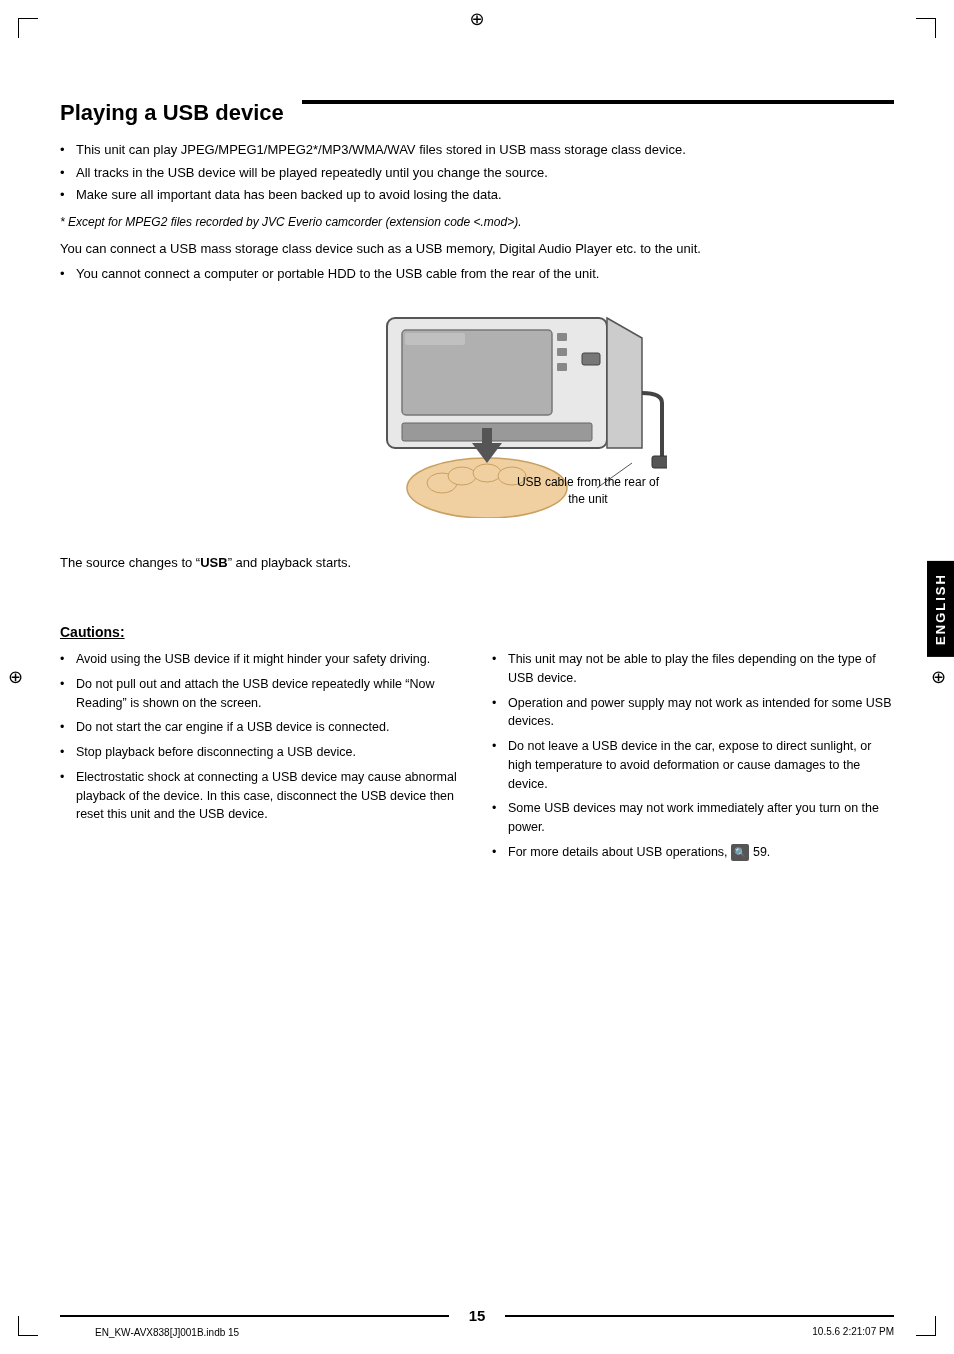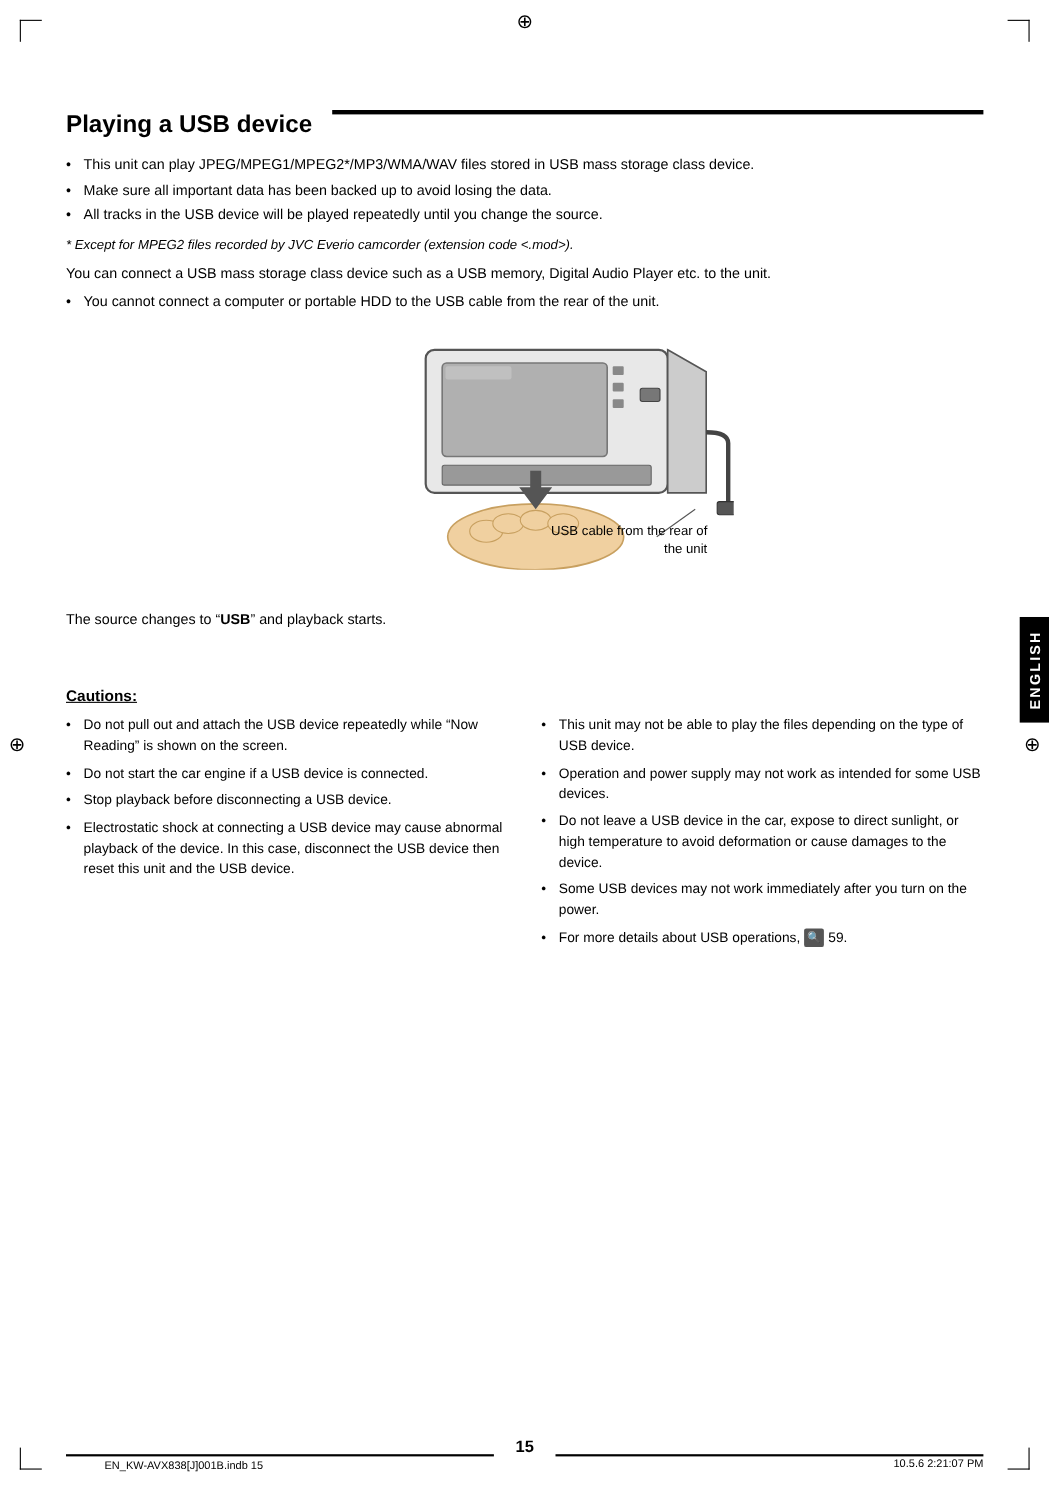--- a/index.html
+++ b/index.html
@@ -143,23 +143,23 @@
 
     
     .usb-svg {
       width: 100%;
       height: 100%;
     }
 
     .usb-label {
       position: absolute;
       bottom: 10px;
-      right: 24px;
+      right: 8px;
       font-size: 12px;
-      text-align: right;
+      text-align: center;
       line-height: 1.4;
     }
 
     
     .playback-text {
       font-size: 13px;
       margin-bottom: 8px;
       line-height: 1.5;
       margin-top: 35px;
     }
@@ -191,21 +191,21 @@
       font-size: 12.5px;
     }
 
     
     .footer {
       position: absolute;
       bottom: 30px;
       left: 0;
       right: 0;
       display: flex;
-      align-items: flex-end;
+      align-items: center;
       padding: 0 60px;
     }
     .footer-line-left {
       flex: 1;
       height: 2px;
       background: #000;
     }
     .footer-page {
       font-size: 15px;
       font-weight: bold;
@@ -247,22 +247,22 @@
 
   <div class="english-sidebar">ENGLISH</div>
 
   <div class="title-section">
     <span class="title-text">Playing a USB device</span>
     <div class="title-line"></div>
   </div>
 
   <ul class="bullet-list">
     <li>This unit can play JPEG/MPEG1/MPEG2*/MP3/WMA/WAV files stored in USB mass storage class device.</li>
+    <li>All tracks in the USB device will be played repeatedly until you change the source.</li>
     <li>Make sure all important data has been backed up to avoid losing the data.</li>
-    <li>All tracks in the USB device will be played repeatedly until you change the source.</li>
   </ul>
 
   <p class="italic-note">*  Except for MPEG2 files recorded by JVC Everio camcorder (extension code &lt;.mod&gt;).</p>
 
   <p class="body-text">You can connect a USB mass storage class device such as a USB memory, Digital Audio Player etc. to the unit.</p>
   <ul class="bullet-list">
     <li>You cannot connect a computer or portable HDD to the USB cable from the rear of the unit.</li>
   </ul>
 
   <div class="image-area">
@@ -309,20 +309,21 @@
 
   <p class="playback-text">
     <span>The source changes to “</span><strong>USB</strong><span>” and playback starts.</span>
   </p>
 
   <div style="margin-top: 52px;">
     <p class="cautions-header">Cautions:</p>
     <div class="cautions-grid">
       <div class="cautions-col">
         <ul class="bullet-list">
+          <li>Avoid using the USB device if it might hinder your safety driving.</li>
           <li>Do not pull out and attach the USB device repeatedly while “Now Reading” is shown on the screen.</li>
           <li>Do not start the car engine if a USB device is connected.</li>
           <li>Stop playback before disconnecting a USB device.</li>
           <li>Electrostatic shock at connecting a USB device may cause abnormal playback of the device. In this case, disconnect the USB device then reset this unit and the USB device.</li>
         </ul>
       </div>
       <div class="cautions-col">
         <ul class="bullet-list">
           <li>This unit may not be able to play the files depending on the type of USB device.</li>
           <li>Operation and power supply may not work as intended for some USB devices.</li>

